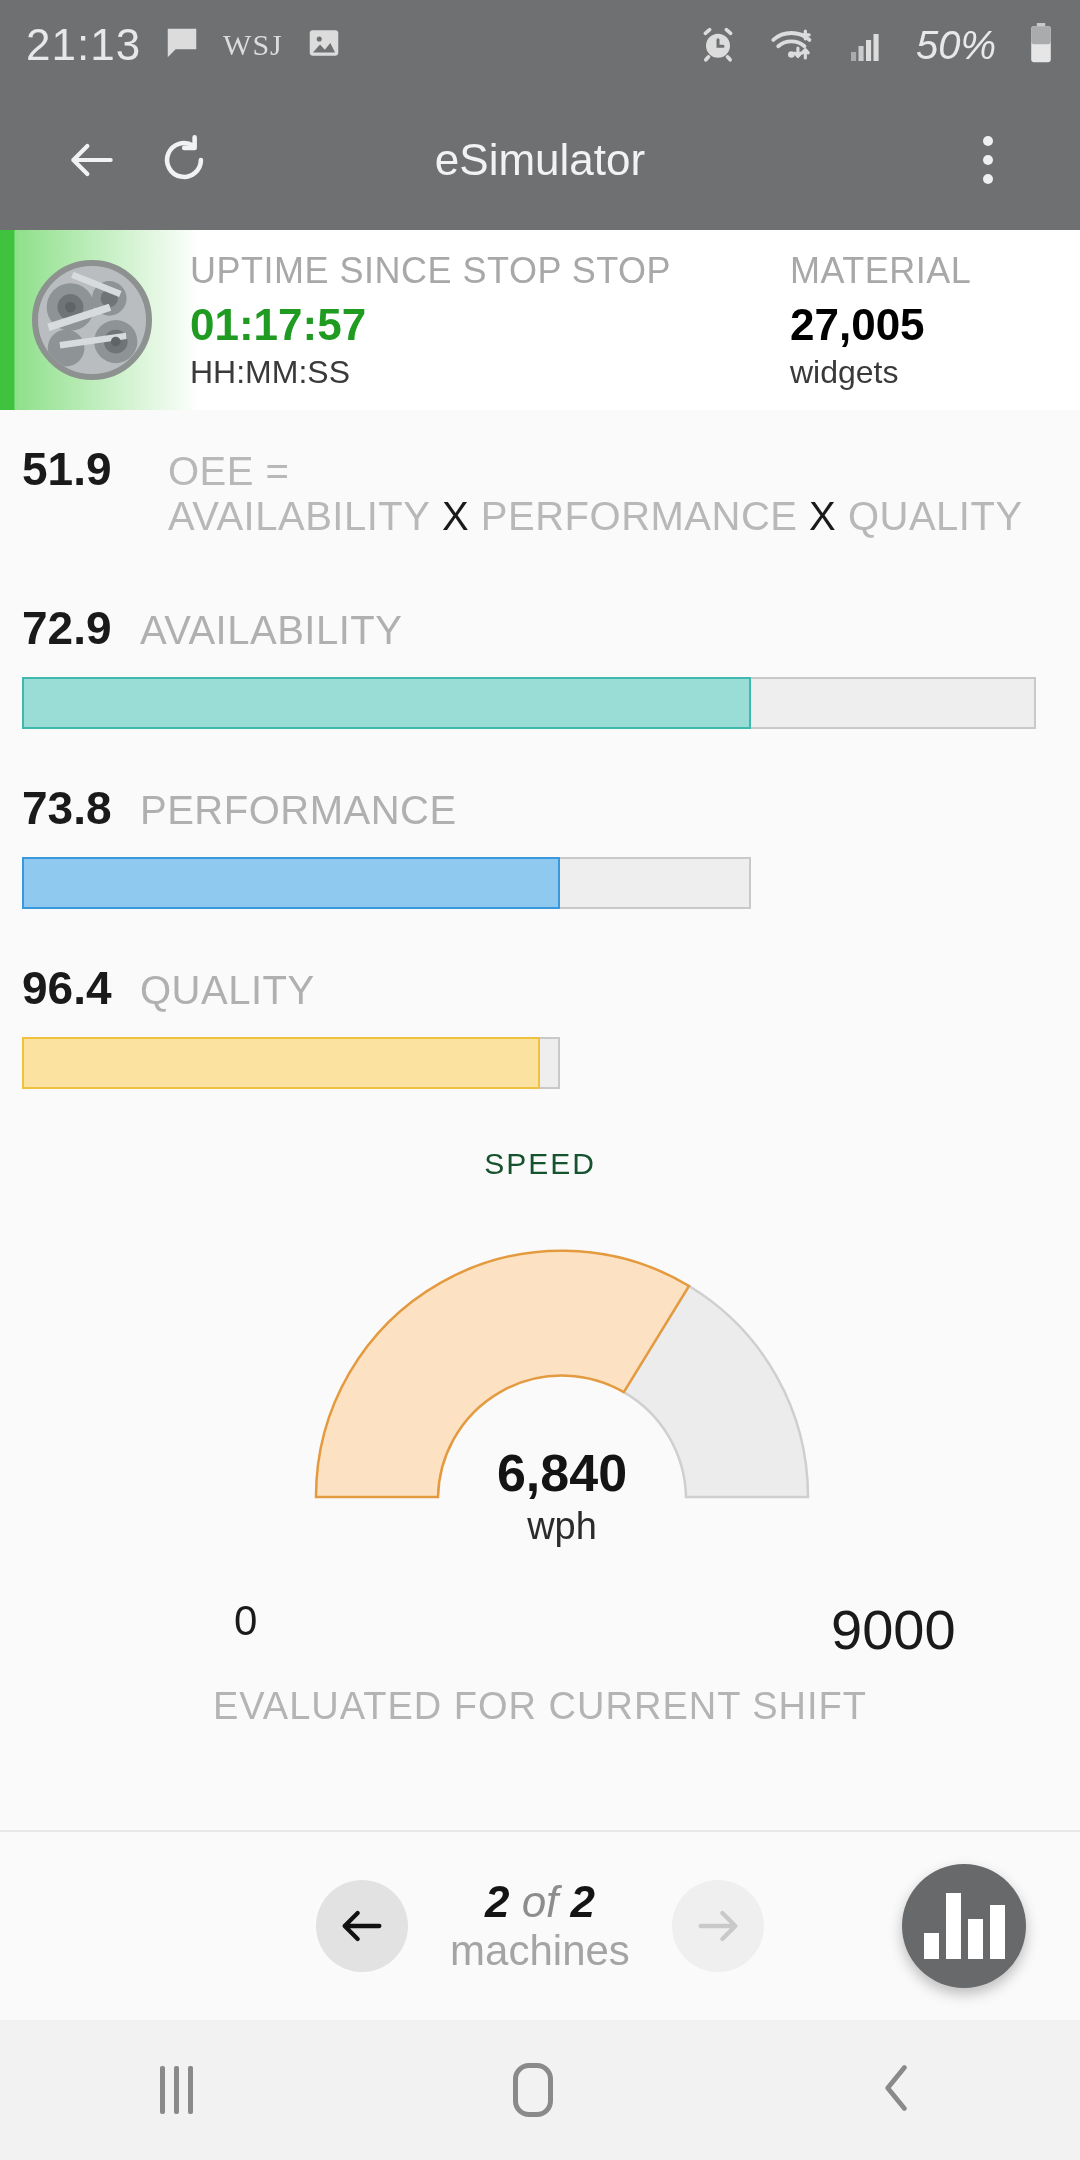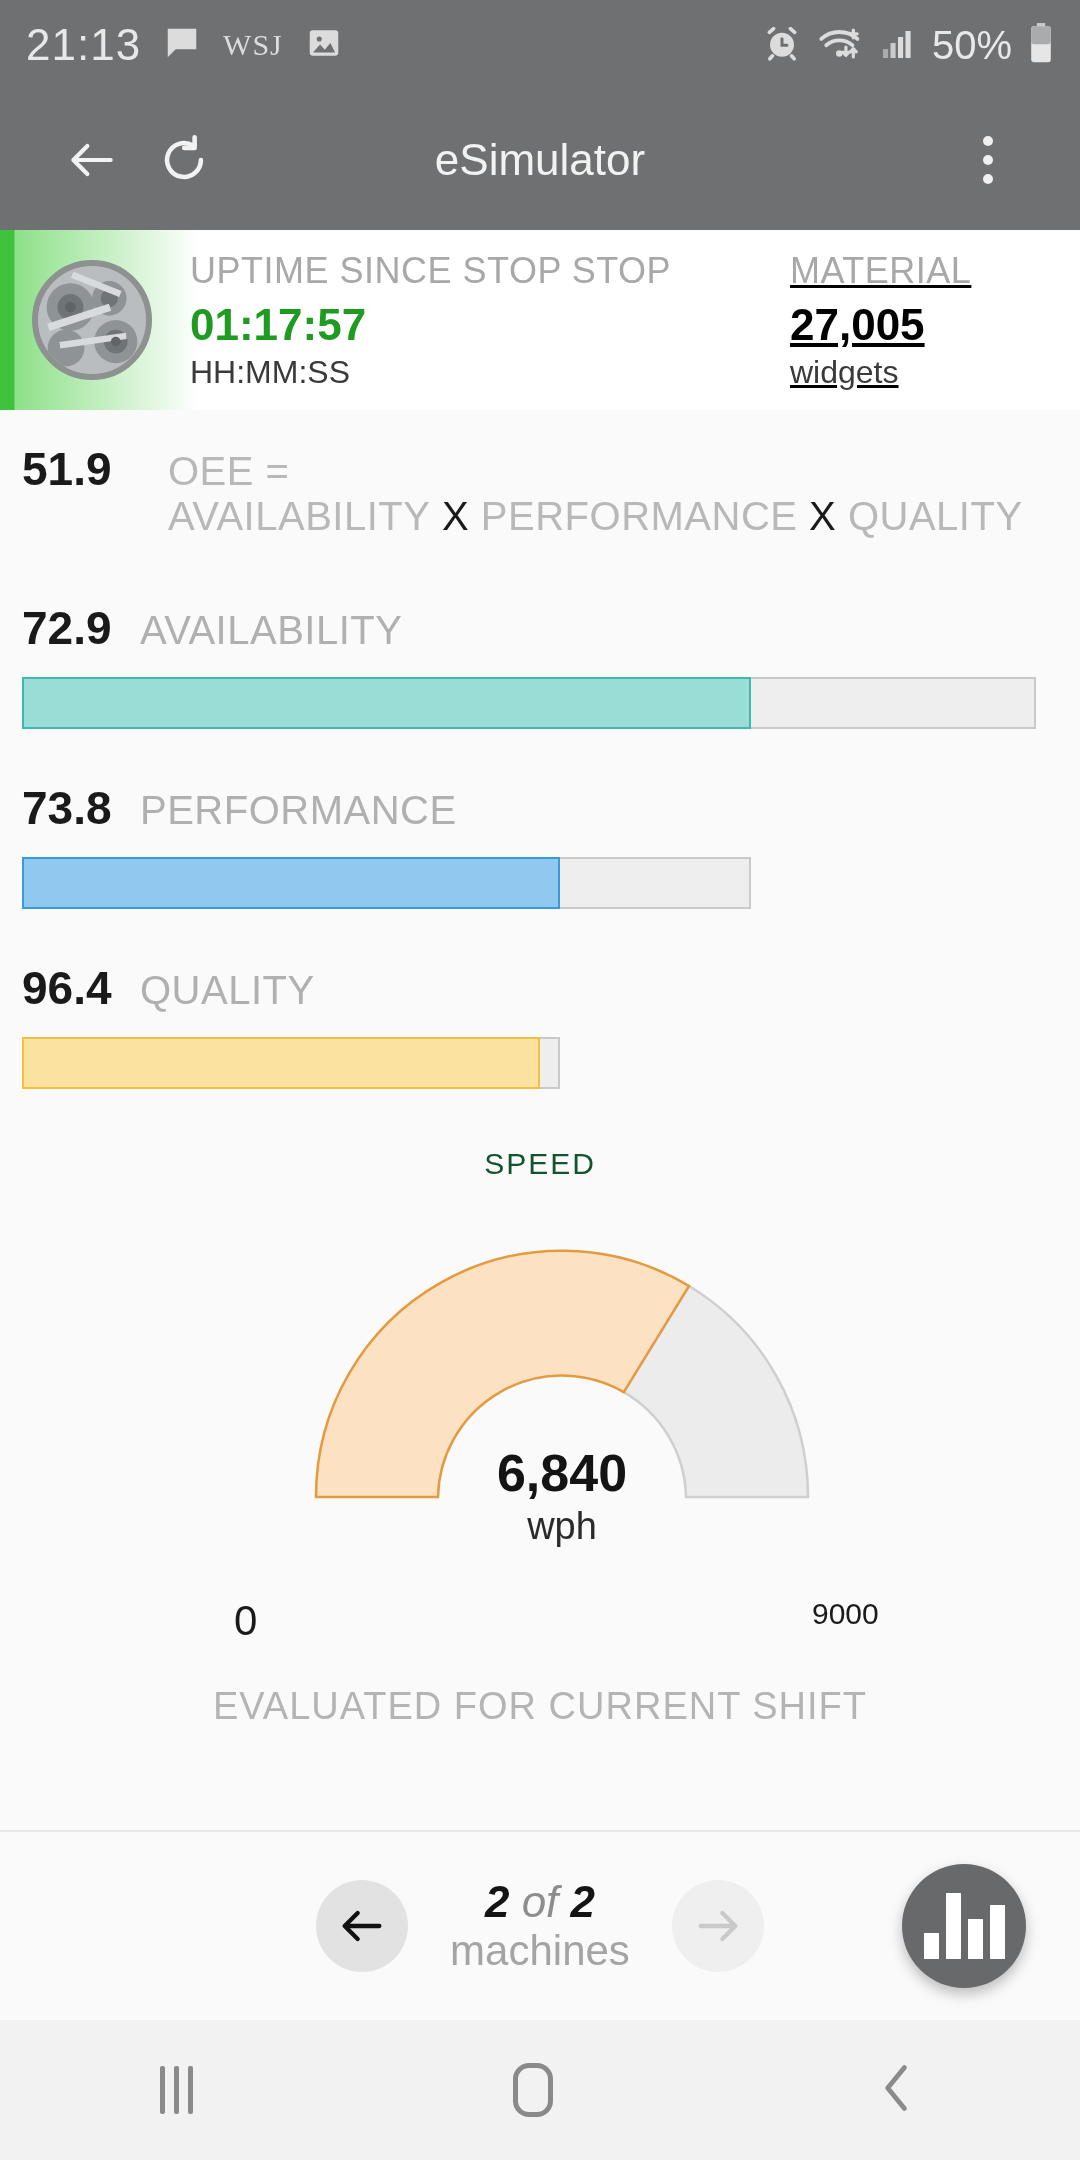--- a/index.html
+++ b/index.html
@@ -11,21 +11,21 @@
   }
   .phone { position:relative; width:1080px; height:2160px; background:#fafafa; }
 
   
   .statusbar {
     height:90px; background:#6e7072; display:flex; align-items:center;
     padding:0 26px; color:#e6e6e6;
   }
   .status-time { font-size:44px; letter-spacing:1px; color:#e8e8e8; font-weight:400; }
   .status-left { display:flex; align-items:center; gap:22px; flex:1; }
-  .status-right { display:flex; align-items:center; gap:16px; }
+  .status-right { display:flex; align-items:flex-end; gap:32px;font-style:italic; }
   .status-pct { font-size:40px; color:#e8e8e8; }
   .wsj { font-family:"Liberation Serif", serif; font-size:30px; letter-spacing:1px; color:#dcdcdc; }
   .ico { display:inline-block; }
 
   
   .appbar {
     height:140px; background:#6e7072; display:flex; align-items:center;
     padding:0 46px; position:relative;
   }
   .appbar-title {
@@ -46,21 +46,21 @@
     background:linear-gradient(to right,#3fc33f 0px,#3fc33f 14px,#8ee08a 15px,#ffffff 100%);
   }
   .machine-photo {
     position:relative; z-index:2; margin-left:32px;
     width:120px; height:120px; border-radius:50%;
     border:6px solid #8d9190; overflow:hidden; background:#9aa0a2;
   }
   .machine-photo .gearimg { width:100%; height:100%; display:block; }
   .card-cols { position:relative; z-index:2; display:flex; flex:1; margin-left:38px; }
   .col-uptime { width:600px; }
-  .col-material { flex:1;text-decoration:underline; }
+  .col-material { flex:1; }
   .col-label { font-size:36px; color:#a8a8a8; letter-spacing:.5px; font-weight:400; }
   .col-value { font-size:44px; font-weight:bold; margin-top:8px; }
   .col-value.green { color:#1e9b20; }
   .col-unit { font-size:32px; color:#3a3a3a; margin-top:4px; }
 
   
   .metrics { padding:0 22px; background:#fafafa; }
   .metric-head { display:flex; align-items:baseline; gap:22px; }
   .metric-num { font-size:46px; font-weight:bold; color:#1a1a1a; min-width:96px; }
   .metric-name { font-size:40px; color:#b0b0b0; letter-spacing:.5px; }
@@ -81,21 +81,21 @@
   
   .gauge-wrap { margin-top:58px; text-align:center; }
   .gauge-title { font-size:30px; color:#14532d; letter-spacing:2px; }
   .gauge-area { position:relative; width:1080px; height:390px; margin-top:26px; }
   .gauge-svg { display:block; margin:0 auto; }
   .gauge-center { position:absolute; left:0; right:0; top:236px; text-align:center; }
   .gauge-value { font-size:52px; font-weight:bold; color:#141414; }
   .gauge-unit { font-size:38px; color:#2b2b2b; margin-top:2px; }
   .gauge-scale { position:relative; width:1080px; height:60px; }
   .gauge-min { position:absolute; left:212px; font-size:42px; color:#1a1a1a; }
-  .gauge-max { position:absolute; left:790px; font-size:30px; color:#1a1a1a; }
+  .gauge-max { position:absolute; left:809px; font-size:56px; color:#1a1a1a; }
 
   .shift-note { text-align:center; font-size:38px; color:#b4b4b4; letter-spacing:1px; margin-top:28px; }
 
   
   .pager {
     position:absolute; left:0; right:0; top:1830px; height:190px;
     background:#fafafa; border-top:2px solid #e8e8e8;
     display:flex; align-items:center; justify-content:center; gap:42px;
   }
   .circle-btn { width:92px; height:92px; border-radius:50%; display:flex; align-items:center; justify-content:center; }

